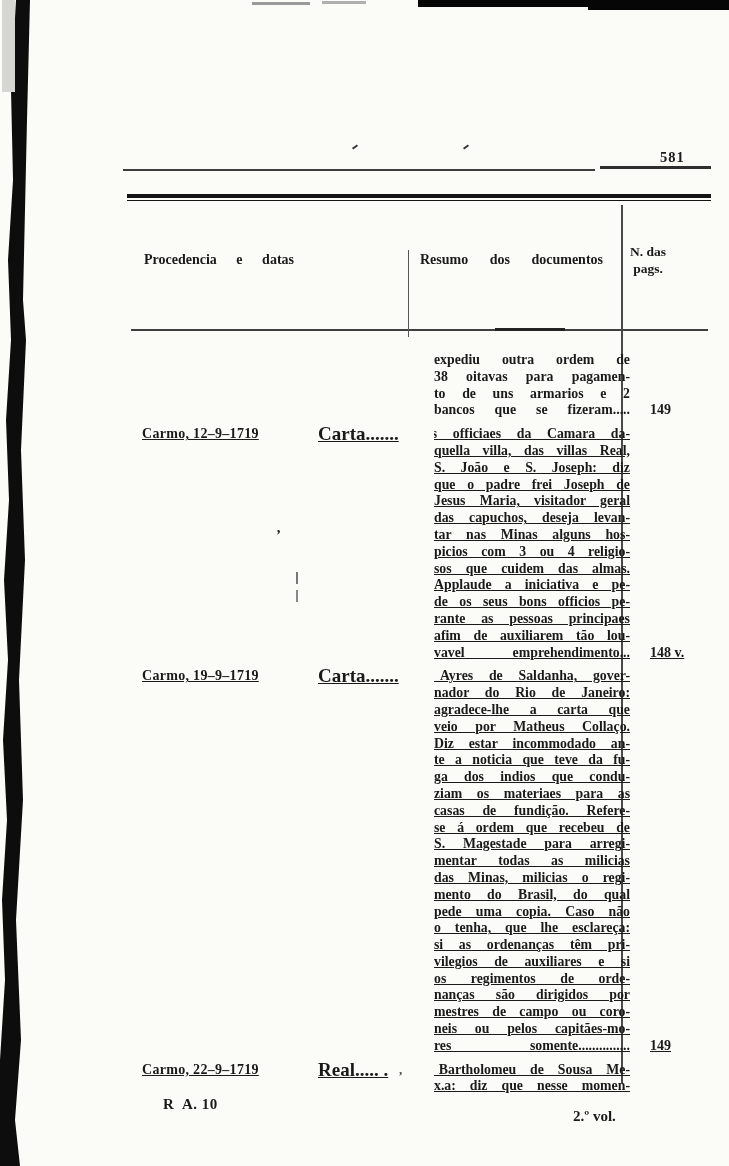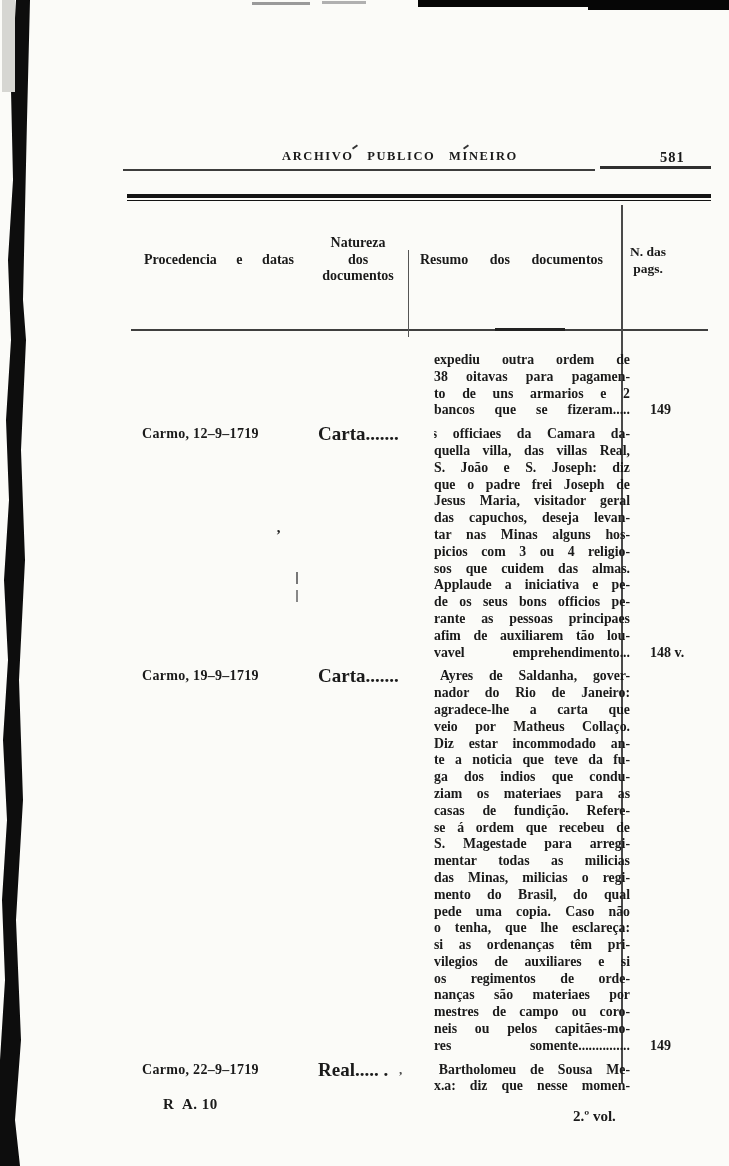--- a/index.html
+++ b/index.html
@@ -47,21 +47,21 @@
   .h-nat  { position:absolute; left:306px; top:235px; width:104px; font-size:14px;
             text-align:center; line-height:16.5px; }
   .h-resumo { position:absolute; left:420px; top:252px; width:183px; font-size:14px;
             text-align:justify; text-align-last:justify; }
   .h-pags { position:absolute; left:622px; top:244px; width:52px; font-size:13.5px;
             text-align:center; line-height:16.5px; }
   .h-nat .hl, .h-pags .hl { text-align:center; }
   
   .tbody { position:absolute; left:126px; top:352px; width:588px;margin-left:16px; }
   .row { display:flex; align-items:flex-start; }
-  .row + .row { margin-top:7px; }
+  .row + .row { margin-top:7px;text-decoration:underline; }
   .col-proc { width:176px; flex:none; font-size:14px; letter-spacing:0.3px; line-height:16.8px; }
   .col-nat  { width:116px; flex:none; font-size:19px; line-height:16.8px; white-space:nowrap; }
   .col-resumo { width:196px; flex:none; font-size:13.8px; line-height:16.8px; }
   .col-pags { width:100px; flex:none; align-self:flex-end; padding-left:20px;
               box-sizing:border-box; font-size:14px; line-height:16.8px; white-space:nowrap; }
   .rl { text-align:justify; text-align-last:justify; text-justify:inter-word; height:16.8px; overflow:hidden; }
   .hang .rl:first-child { text-indent:-16px; }
   
   .footer-left  { position:absolute; left:163px; top:1096px; font-size:15px; white-space:pre; letter-spacing:0.5px; }
   .footer-right { position:absolute; left:573px; top:1108px; font-size:15px; }
@@ -77,38 +77,32 @@
   <div class="topstrip-corner"></div>
   <div class="topdash1"></div>
   <div class="topdash2"></div>
   <div class="speck1"></div>
   <div class="speck2"></div>
   <div class="apostrophe-artifact">ʼ</div>
   <div class="tick1"></div>
   <div class="tick2"></div>
   <div class="comma-artifact">,</div>
 
-  <div class="title">ARCHIVO PUBLICO MINEIRO</div>
   <div class="pageno">581</div>
   <div class="hr-title-a"></div>
   <div class="hr-title-b"></div>
 
   <div class="rule-thick"></div>
   <div class="rule-thin"></div>
   <div class="hr-mid"></div>
   <div class="hr-mid2"></div>
   <div class="vline-main"></div>
   <div class="vline-short"></div>
 
   <div class="h-proc">Procedencia e datas</div>
-  <div class="h-nat">
-      <div class="hl">Natureza</div>
-      <div class="hl">dos</div>
-      <div class="hl">documentos</div>
-    </div>
   <div class="h-resumo">Resumo dos documentos</div>
   <div class="h-pags">
       <div class="hl">N. das</div>
       <div class="hl">pags.</div>
     </div>
 
   <div class="tbody">
 
     <div class="row">
       <div class="col-proc"></div>
@@ -160,21 +154,21 @@
           <div class="rl">se á ordem que recebeu de</div>
           <div class="rl">S. Magestade para arregi-</div>
           <div class="rl">mentar todas as milicias</div>
           <div class="rl">das Minas, milicias o regi-</div>
           <div class="rl">mento do Brasil, do qual</div>
           <div class="rl">pede uma copia. Caso não</div>
           <div class="rl">o tenha, que lhe esclareça:</div>
           <div class="rl">si as ordenanças têm pri-</div>
           <div class="rl">vilegios de auxiliares e si</div>
           <div class="rl">os regimentos de orde-</div>
-          <div class="rl">nanças são materiaes por</div>
+          <div class="rl">nanças são dirigidos por</div>
           <div class="rl">mestres de campo ou coro-</div>
           <div class="rl">neis ou pelos capitães-mo-</div>
           <div class="rl">res somente...............</div>
         </div>
       <div class="col-pags">149</div>
     </div>
 
     <div class="row">
       <div class="col-proc">Carmo, 22–9–1719</div>
       <div class="col-nat">Real..... .</div>

